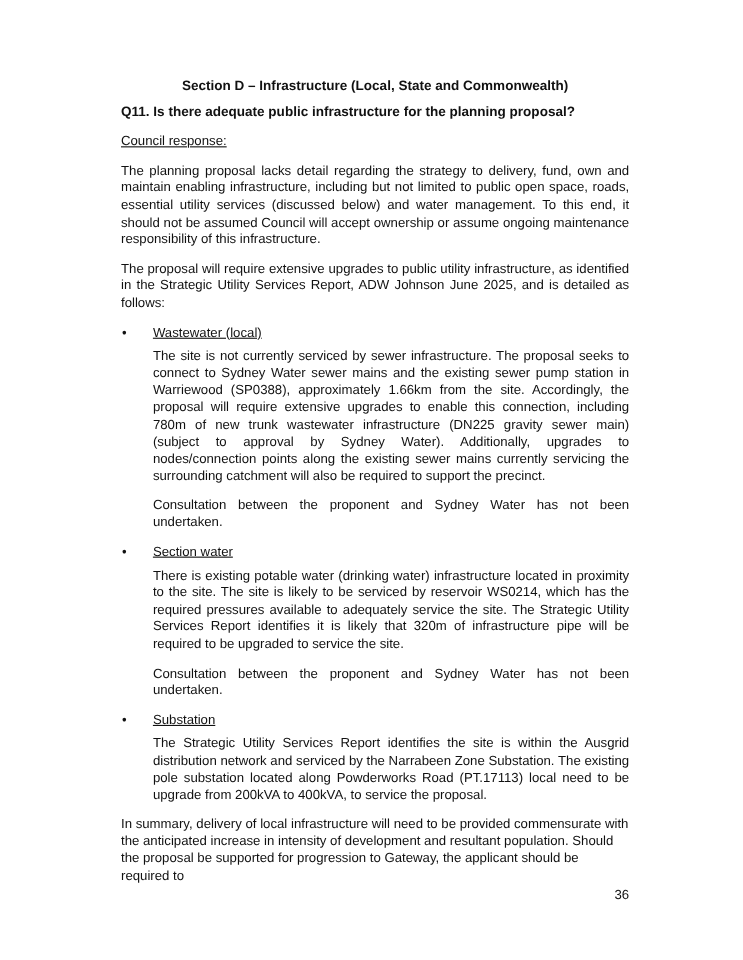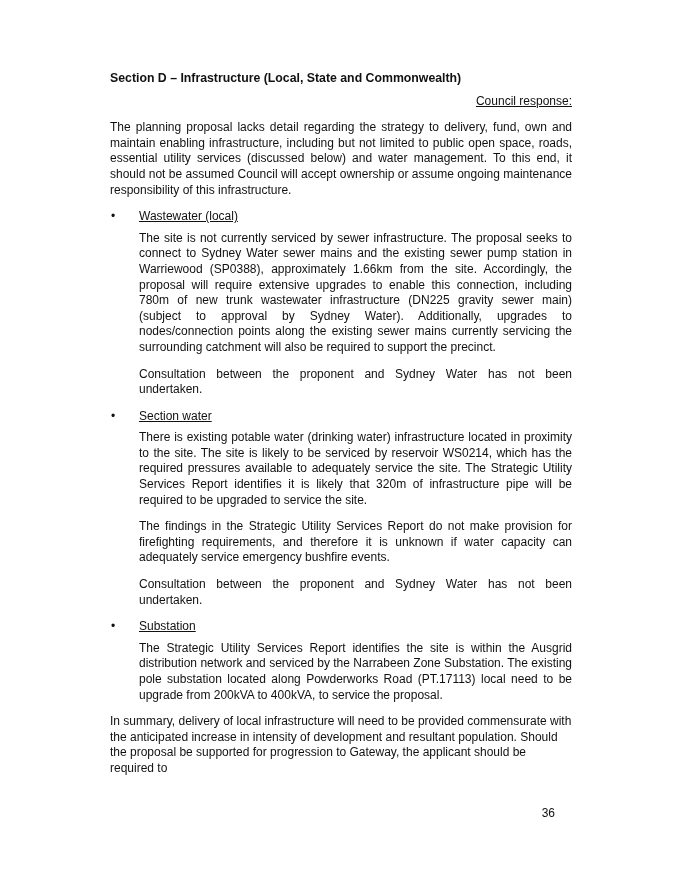--- a/index.html
+++ b/index.html
@@ -1,59 +1,60 @@
 <!DOCTYPE html>
 <html><head>
   <meta charset="utf-8">
   <style>
     html, body { margin: 0; padding: 0; background: #ffffff; }
     body { width: 675px; height: 873px; position: relative; overflow: hidden; }
     .page {
       position: absolute; left: 110px; top: 71px; width: 462px;
       font-family: "Liberation Sans", sans-serif; font-size: 12px; line-height: 15.6px; color: #111;
     }
-    .h1 { font-weight: bold; font-size: 12.3px; margin: 0 0 7px 0; }
+    .h1 { font-weight: bold; font-size: 12.3px; margin: 0 0 7px 0; text-align: center; }
     .h2 { font-weight: bold; font-size: 12.3px; margin: 0 0 12px 0; }
-    .u { text-decoration: underline; text-align: right; }
+    .u { text-decoration: underline; }
     p { margin: 0 0 11px 0; text-align: justify; }
     .lbl { margin: 0 0 11px 0; }
     .bullet-row { position: relative; padding-left: 29px; margin: 0 0 6px 0; }
     .bullet-row .dot { position: absolute; left: 1px; top: 0; }
     .sub { padding-left: 29px; }
     .sub p { margin-bottom: 11px; }
     .last { text-align: left; }
-    .pagenum { position: absolute; right: 120px; top: 806px; font-family: "Liberation Sans", sans-serif; font-size: 12px; color: #111; }
+    .pagenum { position: absolute; right: 103px; top: 806px; font-family: "Liberation Sans", sans-serif; font-size: 12px; color: #111; }
   </style>
 </head>
 <body>
 
 <div class="page">
   <div class="h1">Section D – Infrastructure (Local, State and Commonwealth)</div>
+  <div class="h2">Q11. Is there adequate public infrastructure for the planning proposal?</div>
   <div class="lbl u">Council response:</div>
   <p>The planning proposal lacks detail regarding the strategy to delivery, fund, own and maintain enabling infrastructure, including but not limited to public open space, roads, essential utility services (discussed below) and water management. To this end, it should not be assumed Council will accept ownership or assume ongoing maintenance responsibility of this infrastructure.</p>
+  <p>The proposal will require extensive upgrades to public utility infrastructure, as identified in the Strategic Utility Services Report, ADW Johnson June 2025, and is detailed as follows:</p>
 
   <div>
     <div class="bullet-row">
       <span class="dot">•</span>
       <span class="u">Wastewater (local)</span>
     </div>
     <div class="sub">
       <p>The site is not currently serviced by sewer infrastructure. The proposal seeks to connect to Sydney Water sewer mains and the existing sewer pump station in Warriewood (SP0388), approximately 1.66km from the site. Accordingly, the proposal will require extensive upgrades to enable this connection, including 780m of new trunk wastewater infrastructure (DN225 gravity sewer main) (subject to approval by Sydney Water). Additionally, upgrades to nodes/connection points along the existing sewer mains currently servicing the surrounding catchment will also be required to support the precinct.</p>
       <p>Consultation between the proponent and Sydney Water has not been undertaken.</p>
     </div>
   </div>
 
   <div>
     <div class="bullet-row">
       <span class="dot">•</span>
       <span class="u">Section water</span>
     </div>
     <div class="sub">
       <p>There is existing potable water (drinking water) infrastructure located in proximity to the site. The site is likely to be serviced by reservoir WS0214, which has the required pressures available to adequately service the site. The Strategic Utility Services Report identifies it is likely that 320m of infrastructure pipe will be required to be upgraded to service the site.</p>
-      <p>The findings in the Strategic Utility Services Report do not make provision for firefighting requirements, and therefore it is unknown if water capacity can adequately service emergency bushfire events.</p>
       <p>Consultation between the proponent and Sydney Water has not been undertaken.</p>
     </div>
   </div>
 
   <div>
     <div class="bullet-row">
       <span class="dot">•</span>
       <span class="u">Substation</span>
     </div>
     <div class="sub">

